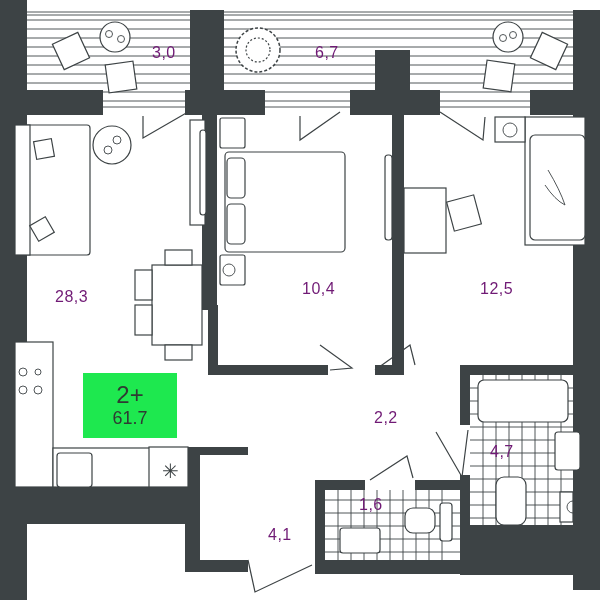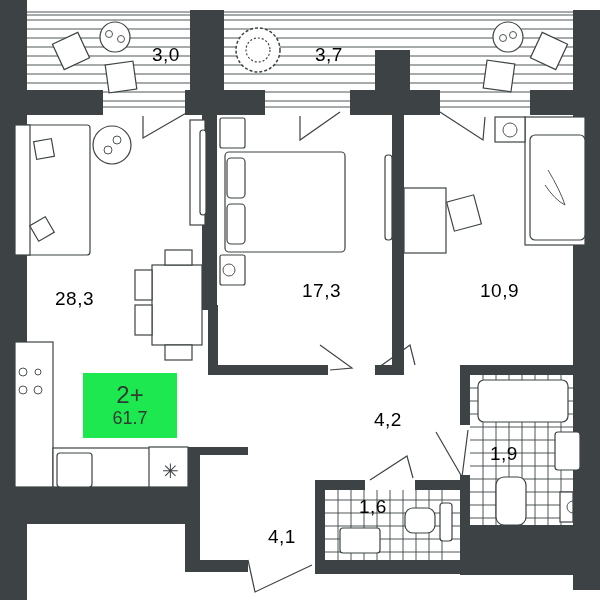--- a/index.html
+++ b/index.html
@@ -2,21 +2,21 @@
 <html><head>
 <meta charset="utf-8">
 <style>
   html, body { margin: 0; padding: 0; background: #ffffff; }
   body { width: 600px; height: 600px; overflow: hidden; font-family: "Liberation Sans", sans-serif; }
   #plan { position: absolute; left: 0; top: 0; width: 600px; height: 600px; }
   .wall { fill: #3d4345; }
   .line { fill: none; stroke: #3d4345; stroke-width: 1.2; }
   .thin { fill: none; stroke: #3d4345; stroke-width: 0.9; }
   .furn { fill: #ffffff; stroke: #3d4345; stroke-width: 1.2; }
-  .room-label { position: absolute; font-family: "Liberation Sans", sans-serif; font-size: 19px; color: #000000; font-weight: 300; letter-spacing: 0.5px; }
+  .room-label { position: absolute; font-family: "Liberation Sans", sans-serif; font-size: 16px; color: #701a75; font-weight: 300; letter-spacing: 0.5px; }
   .badge { position: absolute; left: 83px; top: 373px; width: 94px; height: 65px; background: #1ee84f; display: flex; flex-direction: column; align-items: center; justify-content: center; color: #2f3a33; }
   .badge .rooms { font-size: 24px; line-height: 24px; }
   .badge .area { font-size: 18px; line-height: 22px; }
 </style>
 </head>
 <body>
 
 <svg id="plan" viewBox="0 0 600 600">
 
   <g>
@@ -161,25 +161,25 @@
     <path class="line" d="M 440 112 L 483 140 L 485 117"></path>
     <path class="line" d="M 320 345 L 352 368 L 330 370"></path>
     <path class="line" d="M 375 370 L 410 345 L 415 365"></path>
     <path class="line" d="M 436 432 L 462 477 L 468 430"></path>
     <path class="line" d="M 370 480 L 407 456 L 413 478"></path>
     <path class="line" d="M 248 560 L 255 592 L 312 565"></path>
   </g>
 </svg>
 
 <div class="room-label" style="left:152px;top:44px">3,0</div>
-<div class="room-label" style="left:315px;top:44px">3,7</div>
+<div class="room-label" style="left:315px;top:44px">6,7</div>
 <div class="room-label" style="left:55px;top:288px">28,3</div>
-<div class="room-label" style="left:302px;top:280px">17,3</div>
-<div class="room-label" style="left:480px;top:280px">10,9</div>
-<div class="room-label" style="left:374px;top:409px">4,2</div>
-<div class="room-label" style="left:490px;top:443px">1,9</div>
+<div class="room-label" style="left:302px;top:280px">10,4</div>
+<div class="room-label" style="left:480px;top:280px">12,5</div>
+<div class="room-label" style="left:374px;top:409px">2,2</div>
+<div class="room-label" style="left:490px;top:443px">4,7</div>
 <div class="room-label" style="left:359px;top:496px">1,6</div>
 <div class="room-label" style="left:268px;top:526px">4,1</div>
 
 <div class="badge">
   <div class="rooms">2+</div>
   <div class="area">61.7</div>
 </div>
 
 </body></html>

